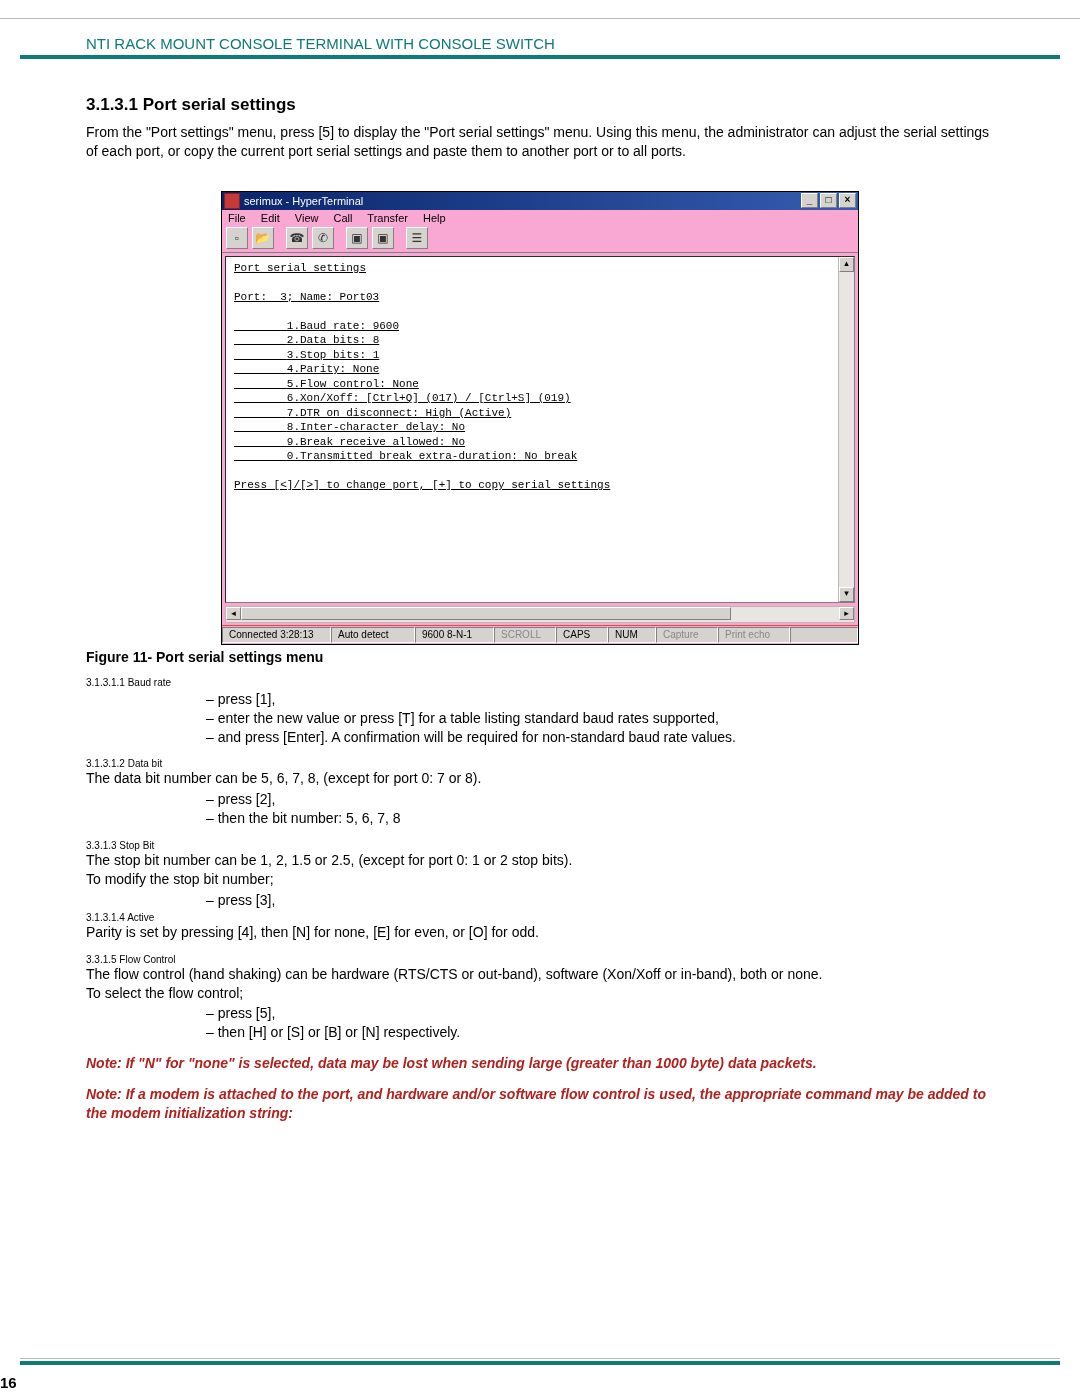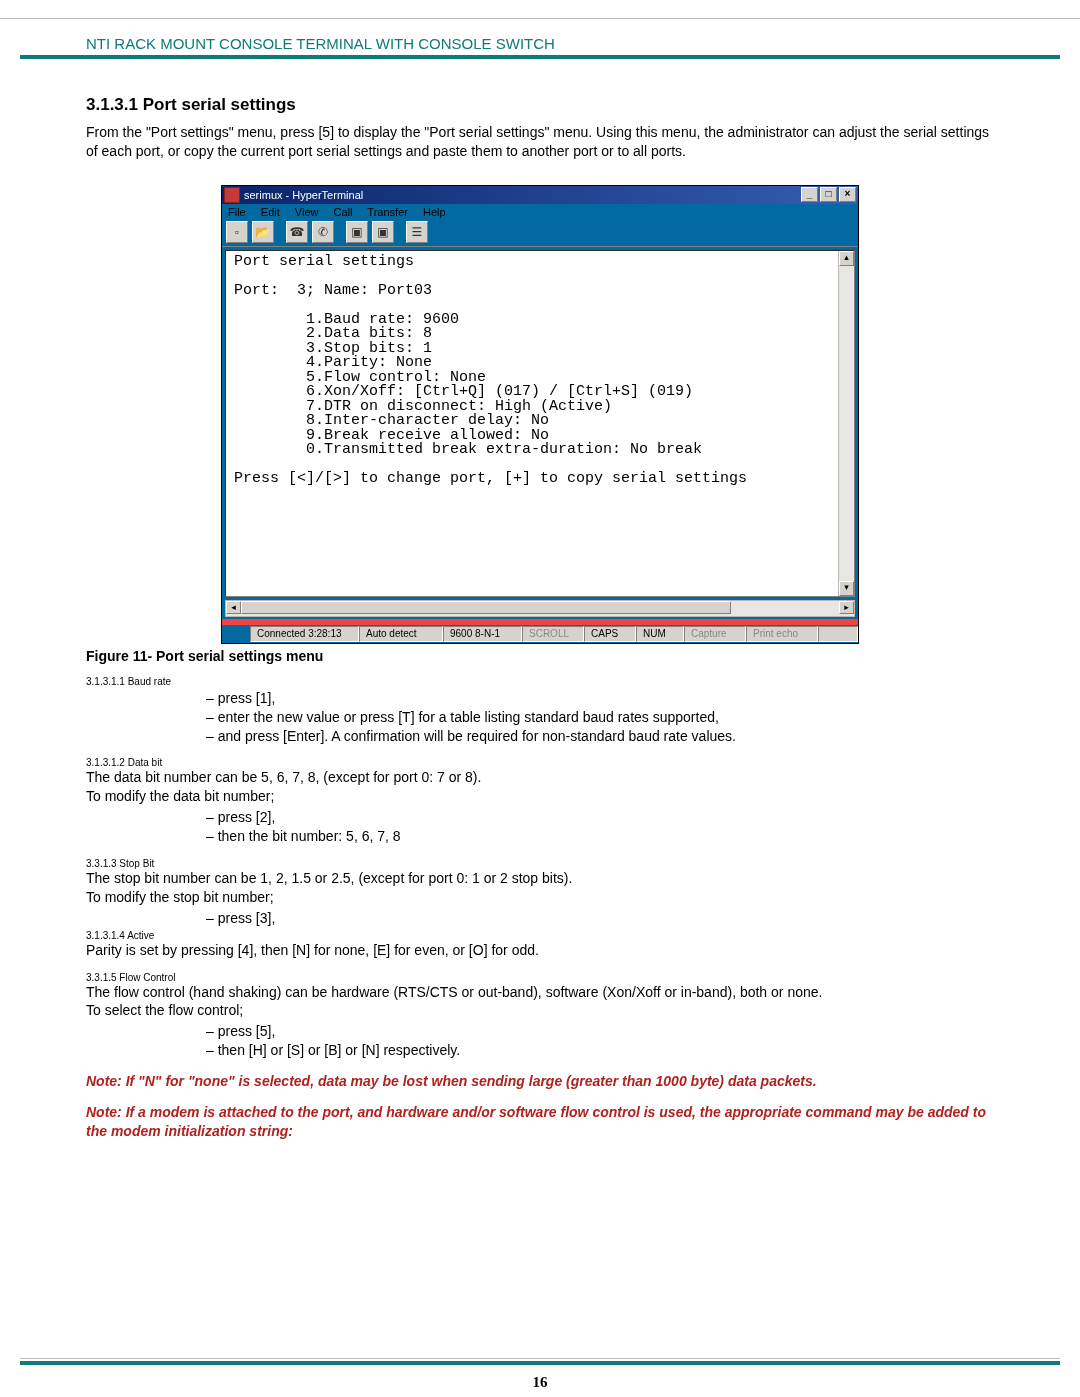--- a/index.html
+++ b/index.html
@@ -11,47 +11,47 @@
   .h3{font-size:17px;font-weight:bold;margin:10px 0 8px 0;}
   .p{font-size:14px;line-height:1.35;}
   .small-bold{font-size:10px;font-weight:normal;margin-top:12px;}
   .note{font-size:14px;font-weight:bold;font-style:italic;color:#b0221e;margin-top:12px;line-height:1.35;}
   ul.dash{list-style:none;padding-left:120px;margin:2px 0 0 0;}
   ul.dash li{font-size:14px;line-height:1.35;}
   ul.dash li::before{content:"–  ";}
   .fig-caption{text-align:left;font-size:14px;font-weight:bold;margin-top:4px;}
 
   
-  .ht-window{width:636px;margin:24px auto 0 auto;border:1px solid #000;background:#0369a1;font-family:"MS Sans Serif",Tahoma,Arial,sans-serif;font-size:11px;}
+  .ht-window{width:636px;margin:30px auto 0 auto;border:1px solid #000;background:#f9a8d4;font-family:"MS Sans Serif",Tahoma,Arial,sans-serif;font-size:11px;}
   .ht-titlebar{height:18px;background:linear-gradient(to right,#0a246a,#365db0);color:#fff;display:flex;align-items:center;padding:0 2px;}
   .ht-ticon{width:14px;height:14px;background:#c73a3a;border:1px solid #8a1f1f;margin-right:4px;}
   .ht-title{flex:1;}
   .ht-wbtns{display:flex;gap:2px;margin-left:auto;}
   .ht-wbtn{width:15px;height:13px;background:#d6d3ce;border:1px solid #808080;border-top-color:#fff;border-left-color:#fff;color:#000;text-align:center;line-height:11px;font-size:10px;font-weight:bold;}
   .ht-menubar{padding:2px 6px;color:#000;}
   .ht-menubar span{margin-right:12px;}
   .ht-toolbar{display:flex;align-items:center;padding:1px 4px 3px 4px;border-bottom:1px solid #808080;gap:4px;}
   .ht-tbtn{width:20px;height:20px;border:1px solid #808080;border-top-color:#fff;border-left-color:#fff;background:#d6d3ce;display:flex;align-items:center;justify-content:center;}
   .ht-sep{width:4px;}
   .ht-ico{font-size:12px;color:#333;}
   .ht-client{background:#fff;margin:3px;border:1px inset #808080;height:345px;position:relative;overflow:hidden;}
-  .ht-client pre{font-family:"Courier New",monospace;font-size:15px;line-height:14.5px;margin:0;padding:4px 2px 2px 8px;color:#000;}
+  .ht-client pre{font-family:"Courier New",monospace;font-size:11px;line-height:14.5px;margin:0;padding:4px 2px 2px 8px;color:#000;text-decoration:underline;}
   .ht-vscroll{position:absolute;right:0;top:0;bottom:0;width:15px;background:#e8e6e2;border-left:1px solid #bcb8b0;}
   .ht-varrow{position:absolute;right:0;width:15px;height:15px;background:#d6d3ce;border:1px solid #808080;border-top-color:#fff;border-left-color:#fff;box-sizing:border-box;text-align:center;line-height:11px;font-size:9px;}
   .ht-hscroll{height:15px;background:#e8e6e2;margin:0 3px 2px 3px;border:1px solid #bcb8b0;position:relative;}
   .ht-harrow{position:absolute;top:0;width:15px;height:13px;background:#d6d3ce;border:1px solid #808080;border-top-color:#fff;border-left-color:#fff;box-sizing:border-box;text-align:center;line-height:10px;font-size:9px;}
   .ht-hthumb{position:absolute;top:0;left:15px;width:490px;height:13px;background:#d6d3ce;border:1px solid #808080;border-top-color:#fff;border-left-color:#fff;box-sizing:border-box;}
-  .ht-status{height:18px;display:flex;align-items:center;border-top:6px solid #ef4444;padding-left:28px;}
+  .ht-status{height:18px;display:flex;align-items:center;border-top:1px solid #ef4444;}
   .ht-status .cell{height:14px;border:1px solid #808080;border-top-color:#808080;border-left-color:#808080;border-right-color:#fff;border-bottom-color:#fff;background:#d6d3ce;padding:0 6px;font-size:10px;color:#000;display:flex;align-items:center;}
   .ht-status .cell.dis{color:#888;}
 
   
   .footer-rule{height:4px;background:#0e7a7a;width:calc(100% - 40px);margin:0 20px;position:absolute;bottom:50px;left:0;}
   .footer-line{border-top:1px solid #bbb;width:calc(100% - 40px);margin:0 20px;position:absolute;bottom:56px;}
-  .page-num{text-align:center;font-size:15px;font-weight:bold;position:absolute;bottom:24px;width:100%;font-family:Liberation Serif, serif;}
+  .page-num{text-align:left;font-size:15px;font-weight:bold;position:absolute;bottom:24px;width:100%;}
 </style>
 </head>
 <body>
 
 <div class="page">
   <div class="header-line"></div>
   <div class="header-txt">NTI RACK MOUNT CONSOLE TERMINAL WITH CONSOLE SWITCH</div>
   <div class="header-rule"></div>
 
   <div class="content">
@@ -150,21 +150,20 @@
 
     <div class="small-bold">3.1.3.1.1 Baud rate</div>
     <ul class="dash">
       <li>press [1],</li>
       <li>enter the new value or press [T] for a table listing standard baud rates supported,</li>
       <li>and press [Enter].    A confirmation will be required for non-standard baud rate values.</li>
     </ul>
 
     <div class="small-bold">3.1.3.1.2 Data bit</div>
     <div class="p">The data bit number can be 5, 6, 7, 8, (except for port 0:  7 or 8).</div>
-    <div class="p">To modify the data bit number;</div>
     <ul class="dash">
       <li>press [2],</li>
       <li>then the bit number: 5, 6, 7, 8</li>
     </ul>
 
     <div class="small-bold">3.3.1.3 Stop Bit</div>
     <div class="p"> The stop bit number can be 1, 2, 1.5 or 2.5, (except for port 0: 1 or 2 stop bits).</div>
     <div class="p"> To modify the stop bit number;</div>
     <ul class="dash">
       <li>press [3],</li>

